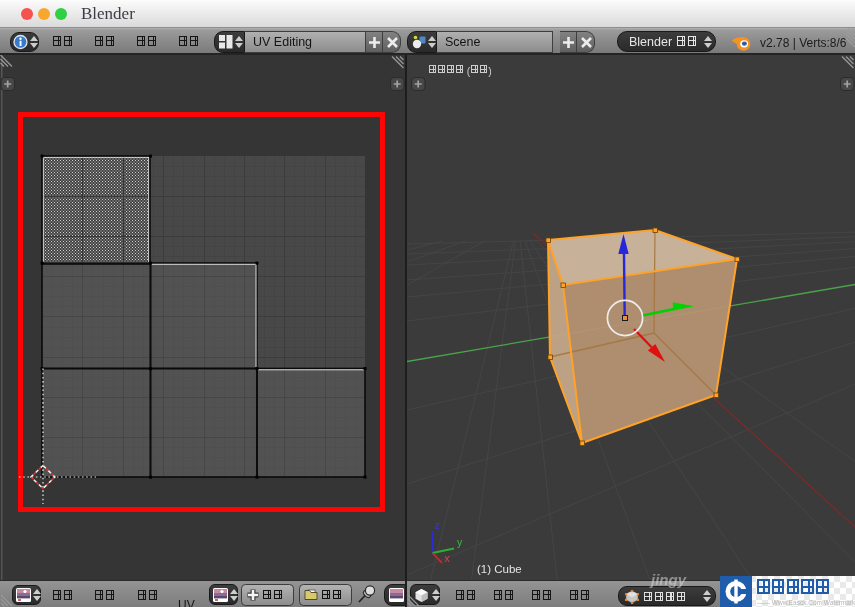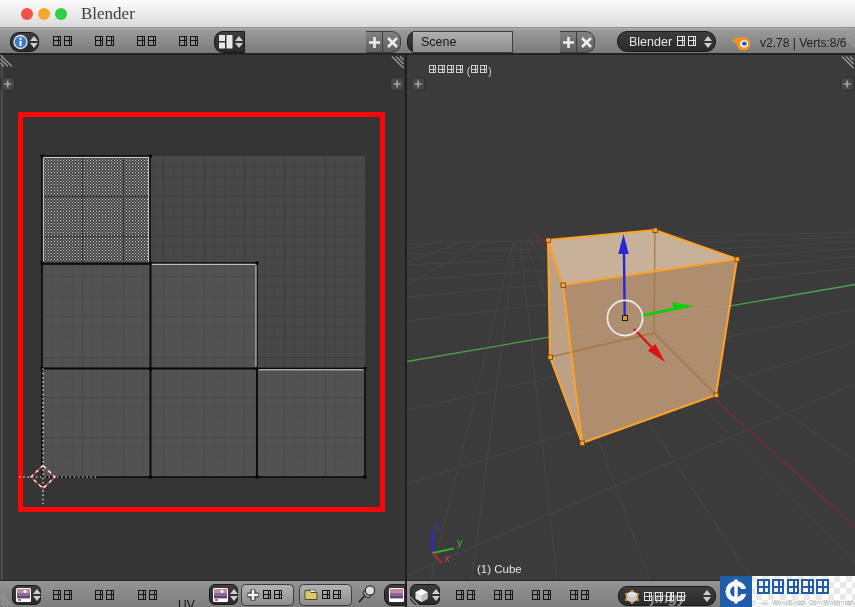--- a/index.html
+++ b/index.html
@@ -66,20 +66,23 @@
 
   <div class="dbtn" style="left:214px;top:2.5px;width:31px;height:22px;border-radius:9px 0 0 9px">
     <svg width="14" height="14" style="position:absolute;left:4px;top:3px">
       <rect x="0" y="0" width="6" height="6" fill="#e8e8e8"></rect>
         <rect x="0" y="7.5" width="6" height="6" fill="#e8e8e8"></rect>
       <rect x="7.5" y="0" width="6" height="13.5" fill="#e8e8e8"></rect>
     </svg>
     <div class="spin up" style="left:20px;top:4px"></div>
     <div class="spin dn" style="left:20px;top:11px"></div>
   </div>
+  <div class="fld" style="left:245px;top:2.5px;width:121px;height:22px;border-left:none">
+      <span style="position:absolute;left:8px;top:3.5px">UV Editing</span>
+    </div>
   <div class="sq" style="left:366px;top:2.5px;width:17px;height:22px;border-left:none">
     <svg width="15" height="15" style="position:absolute;left:1px;top:3px">
         <path d="M7.5 2v11M2 7.5h11" stroke="#ededed" stroke-width="2.6"></path>
         <path d="M7.5 2v11M2 7.5h11" stroke="#555" stroke-width="0.001"></path>
       </svg>
   </div>
   <div class="sq" style="left:383px;top:2.5px;width:18px;height:22px;border-radius:0 9px 9px 0;border-left:none">
     <svg width="15" height="15" style="position:absolute;left:1.5px;top:3.5px">
         <path d="M3 3l9 9M12 3l-9 9" stroke="#ededed" stroke-width="2.6"></path>
       </svg>
@@ -87,21 +90,21 @@
 
   <div class="dbtn" style="left:407px;top:2.5px;width:30px;height:22px;border-radius:9px 0 0 9px">
     <svg width="16" height="16" style="position:absolute;left:3px;top:2.5px">
       <rect x="8.5" y="2.5" width="6" height="7" rx="1" fill="#4f87c7"></rect>
       <circle cx="6" cy="10" r="4.2" fill="#ececec"></circle>
       <circle cx="4.5" cy="3.5" r="1.8" fill="#d8d840"></circle>
     </svg>
     <div class="spin up" style="left:20px;top:4px"></div>
     <div class="spin dn" style="left:20px;top:11px"></div>
   </div>
-  <div class="fld" style="left:413px;top:2.5px;width:100px;height:22px;border-left:none">
+  <div class="fld" style="left:437px;top:2.5px;width:116px;height:22px;border-left:none">
       <span style="position:absolute;left:8px;top:3.5px">Scene</span>
     </div>
   <div class="sq" style="left:560px;top:2.5px;width:17px;height:22px;border-left:none">
     <svg width="15" height="15" style="position:absolute;left:1px;top:3px">
         <path d="M7.5 2v11M2 7.5h11" stroke="#ededed" stroke-width="2.6"></path>
       </svg>
   </div>
   <div class="sq" style="left:577px;top:2.5px;width:18px;height:22px;border-radius:0 9px 9px 0;border-left:none">
     <svg width="15" height="15" style="position:absolute;left:1.5px;top:3.5px">
         <path d="M3 3l9 9M12 3l-9 9" stroke="#ededed" stroke-width="2.6"></path>
@@ -392,21 +395,21 @@
         </g>
     </svg>
     <span style="position:absolute;left:24px;top:4.5px"><i class="cj"></i><i class="cj"></i><i class="cj"></i><i class="cj"></i></span>
     <div class="spin up" style="left:84px;top:3px"></div>
     <div class="spin dn" style="left:84px;top:10px"></div>
   </div>
   <svg width="14" height="14" style="position:absolute;left:0px;top:13px">
       <path d="M1 1l11 11M1 5l7 7M1 9l3.5 3.5" stroke="#989898" stroke-width="1.3"></path>
     </svg>
 </div>
-<div class="lbl" style="left:651px;top:589px;color:rgba(215,215,215,0.55);font-size:15px;font-style:italic;z-index:9;font-weight:bold">jingy</div>
+<div class="lbl" style="left:651px;top:571px;color:rgba(215,215,215,0.55);font-size:15px;font-style:italic;z-index:9;font-weight:bold">jingy</div>
 <div class="abs" id="wm">
   <div id="wmbox">
     <svg width="32" height="31">
       <circle cx="16" cy="15.5" r="10.5" fill="#fff"></circle>
       <circle cx="16" cy="15.5" r="5.8" fill="#1f5caa"></circle>
       <rect x="20" y="13" width="8" height="5" fill="#1f5caa"></rect>
       <rect x="14.3" y="3.5" width="3.4" height="24" fill="#fff"></rect>
     </svg>
   </div>
   <div style="position:absolute;left:36px;top:3px"><i class="cjb"></i><i class="cjb"></i><i class="cjb"></i><i class="cjb"></i><i class="cjb"></i></div>

